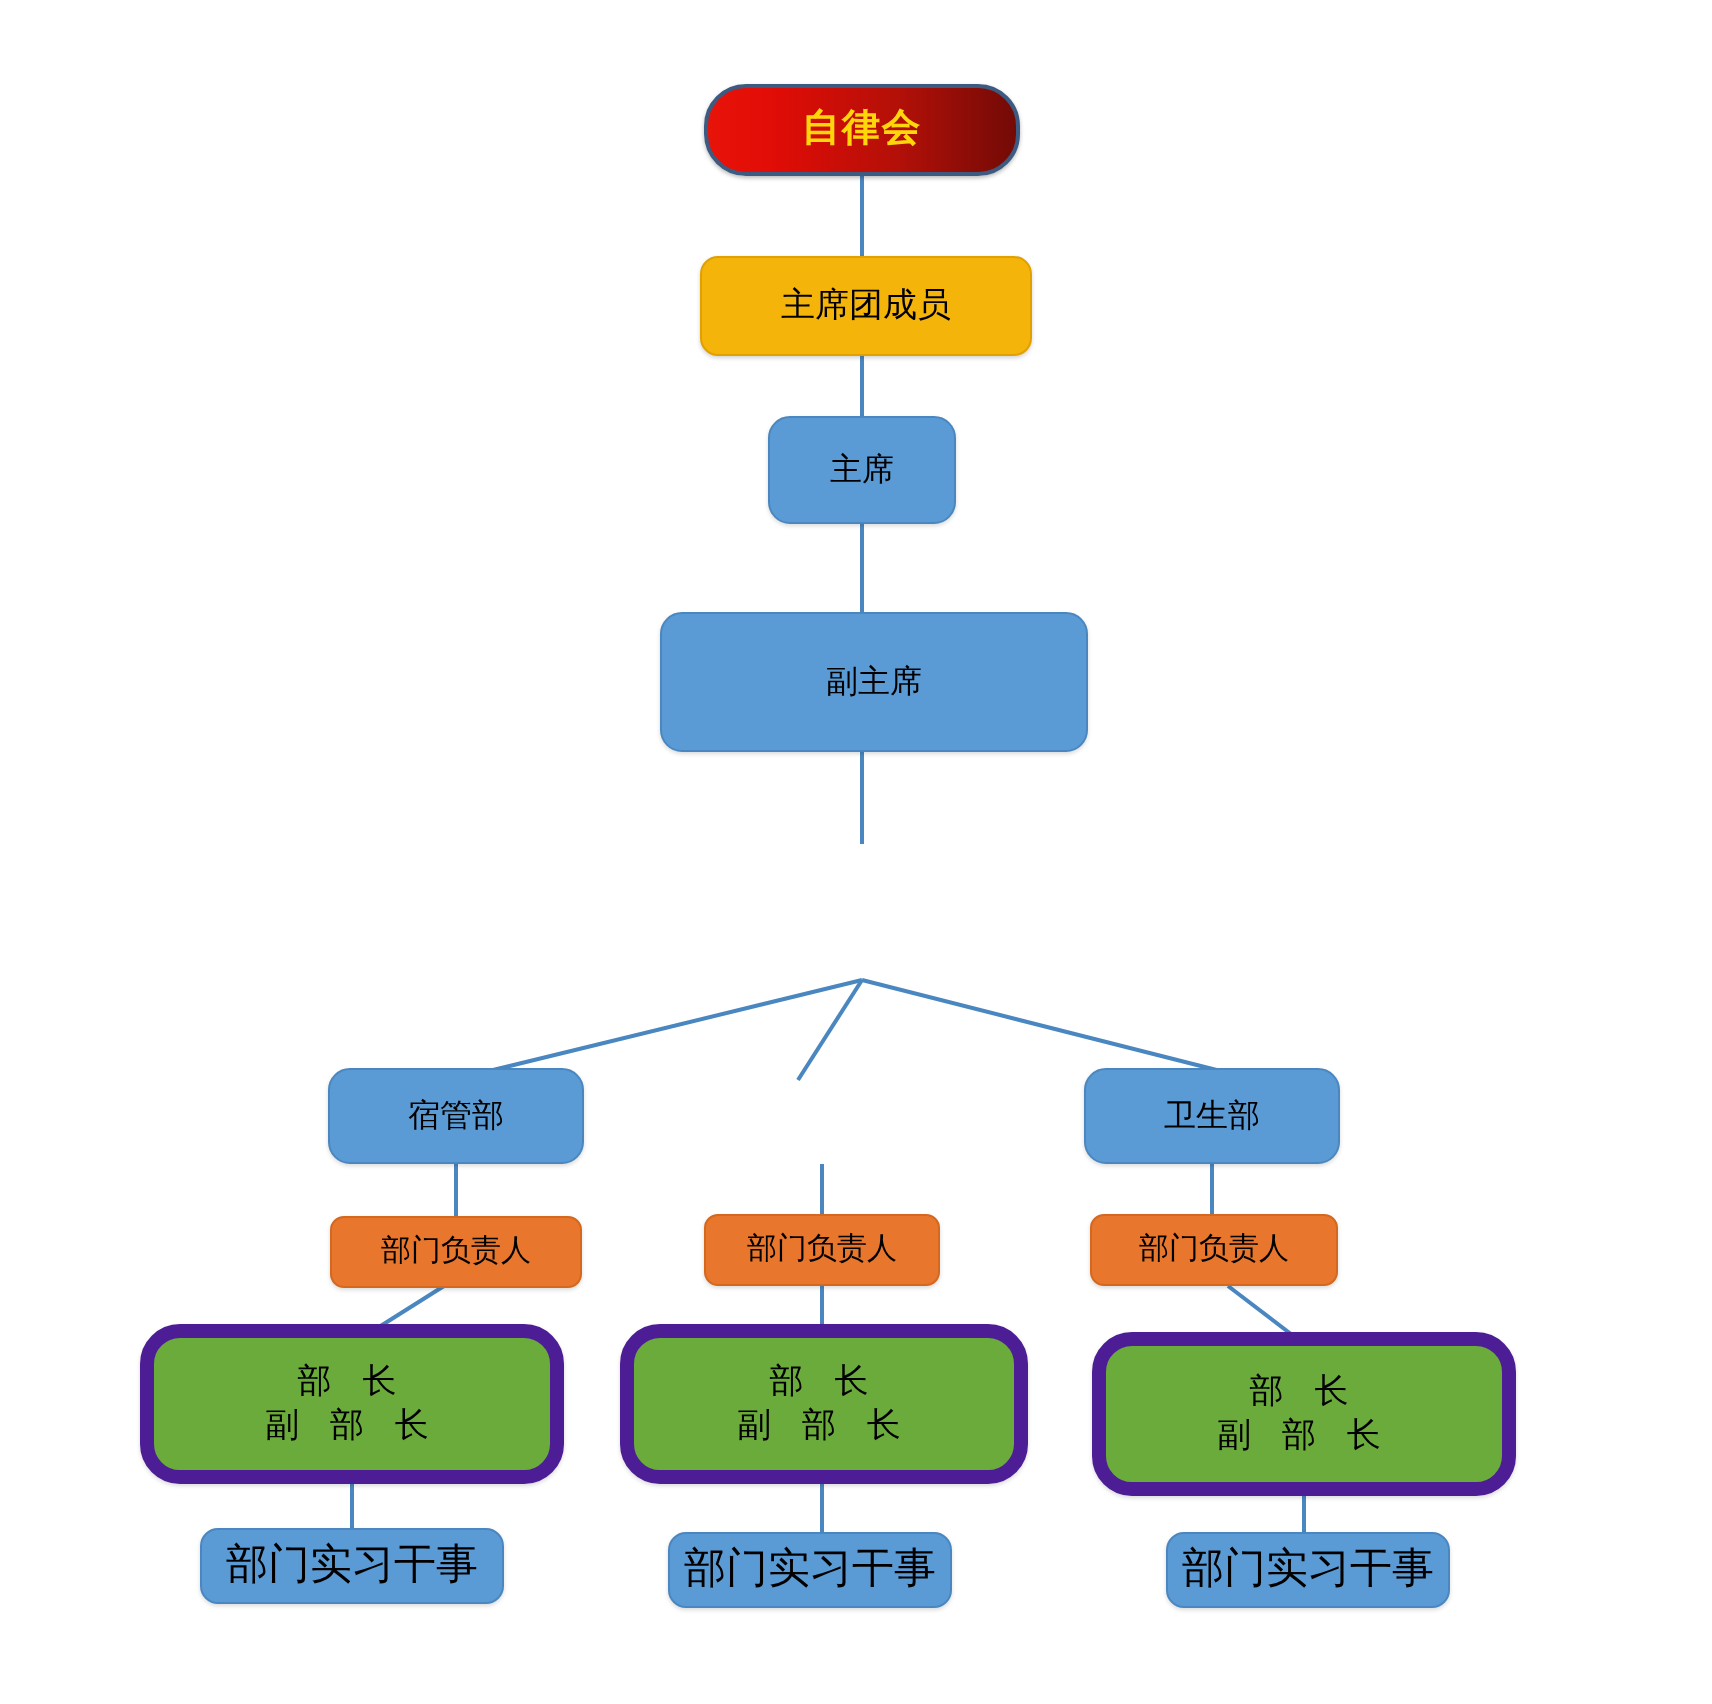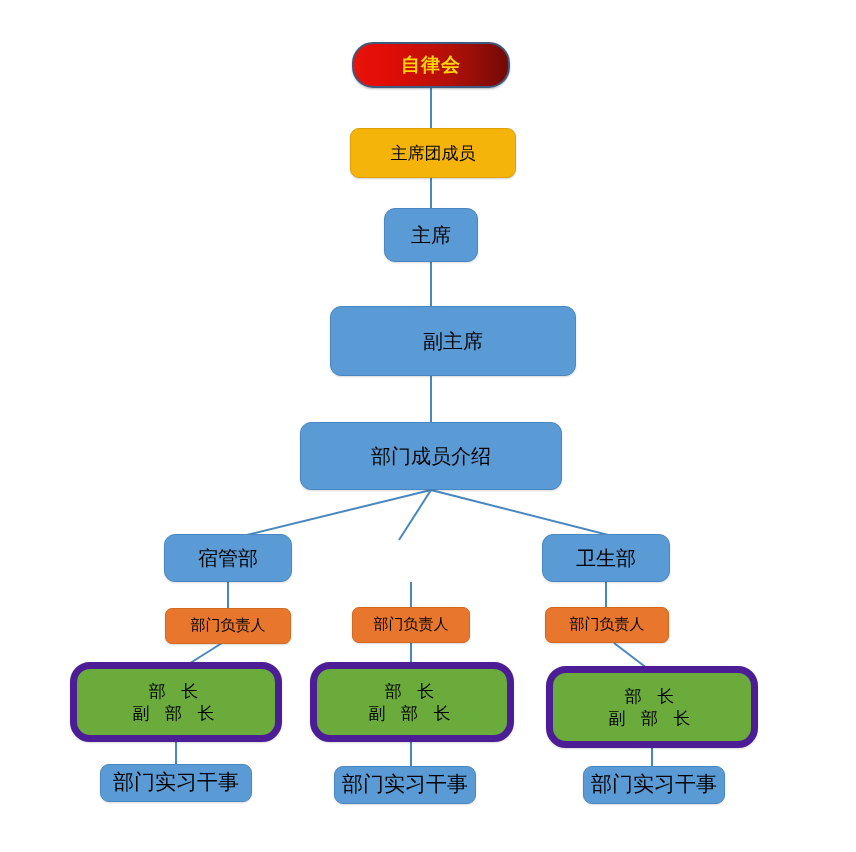--- a/index.html
+++ b/index.html
@@ -55,21 +55,21 @@
     border: 1px solid #e0a000;
     border-radius: 9px;
     font-size: 17px;
     box-shadow: 0 1px 2px rgba(0,0,0,0.18);
   }
   
   .node--blue {
     background: #5b9bd5;
     border: 1px solid #4a87c0;
     border-radius: 11px;
-    font-size: 20px;
+    font-size: 16px;
     box-shadow: 0 1px 2px rgba(0,0,0,0.15);
   }
   .node--blue.sm { font-size: 21px; border-radius: 9px; }
   
   .node--orange {
     background: #e8762c;
     border: 1px solid #d4681f;
     border-radius: 7px;
     font-size: 15px;
     box-shadow: 0 1px 2px rgba(0,0,0,0.15);
@@ -117,23 +117,22 @@
       <line x1="652" y1="748" x2="652" y2="768"></line>
     </g>
   </svg>
 
   <div class="node node--root" style="left:352px; top:42px; width:158px; height:46px;">自律会</div>
 
   <div class="node node--gold" style="left:350px; top:128px; width:166px; height:50px;">主席团成员</div>
 
   <div class="node node--blue" style="left:384px; top:208px; width:94px; height:54px;">主席</div>
 
-  <div class="node node--blue" style="left:330px; top:306px; width:246px; height:70px;">副主席</div>
+  <div class="node node--blue" style="left:330px; top:306px; width:214px; height:70px;">副主席</div>
 
-  <div class="node node--blue" style="left:300px; top:422px; width:262px; height:68px;">部门成员介绍</div>
 
   <div class="node node--blue" style="left:164px; top:534px; width:128px; height:48px;">宿管部</div>
   <div class="node node--orange" style="left:165px; top:608px; width:126px; height:36px;">部门负责人</div>
   <div class="node node--green" style="left:70px; top:662px; width:212px; height:80px; flex-direction:column;">
     <span class="ln">部 长</span>
     <span class="ln">副 部 长</span>
   </div>
   <div class="node node--blue sm" style="left:100px; top:764px; width:152px; height:38px;">部门实习干事</div>
 
   <div class="node node--orange" style="left:352px; top:607px; width:118px; height:36px;">部门负责人</div>

